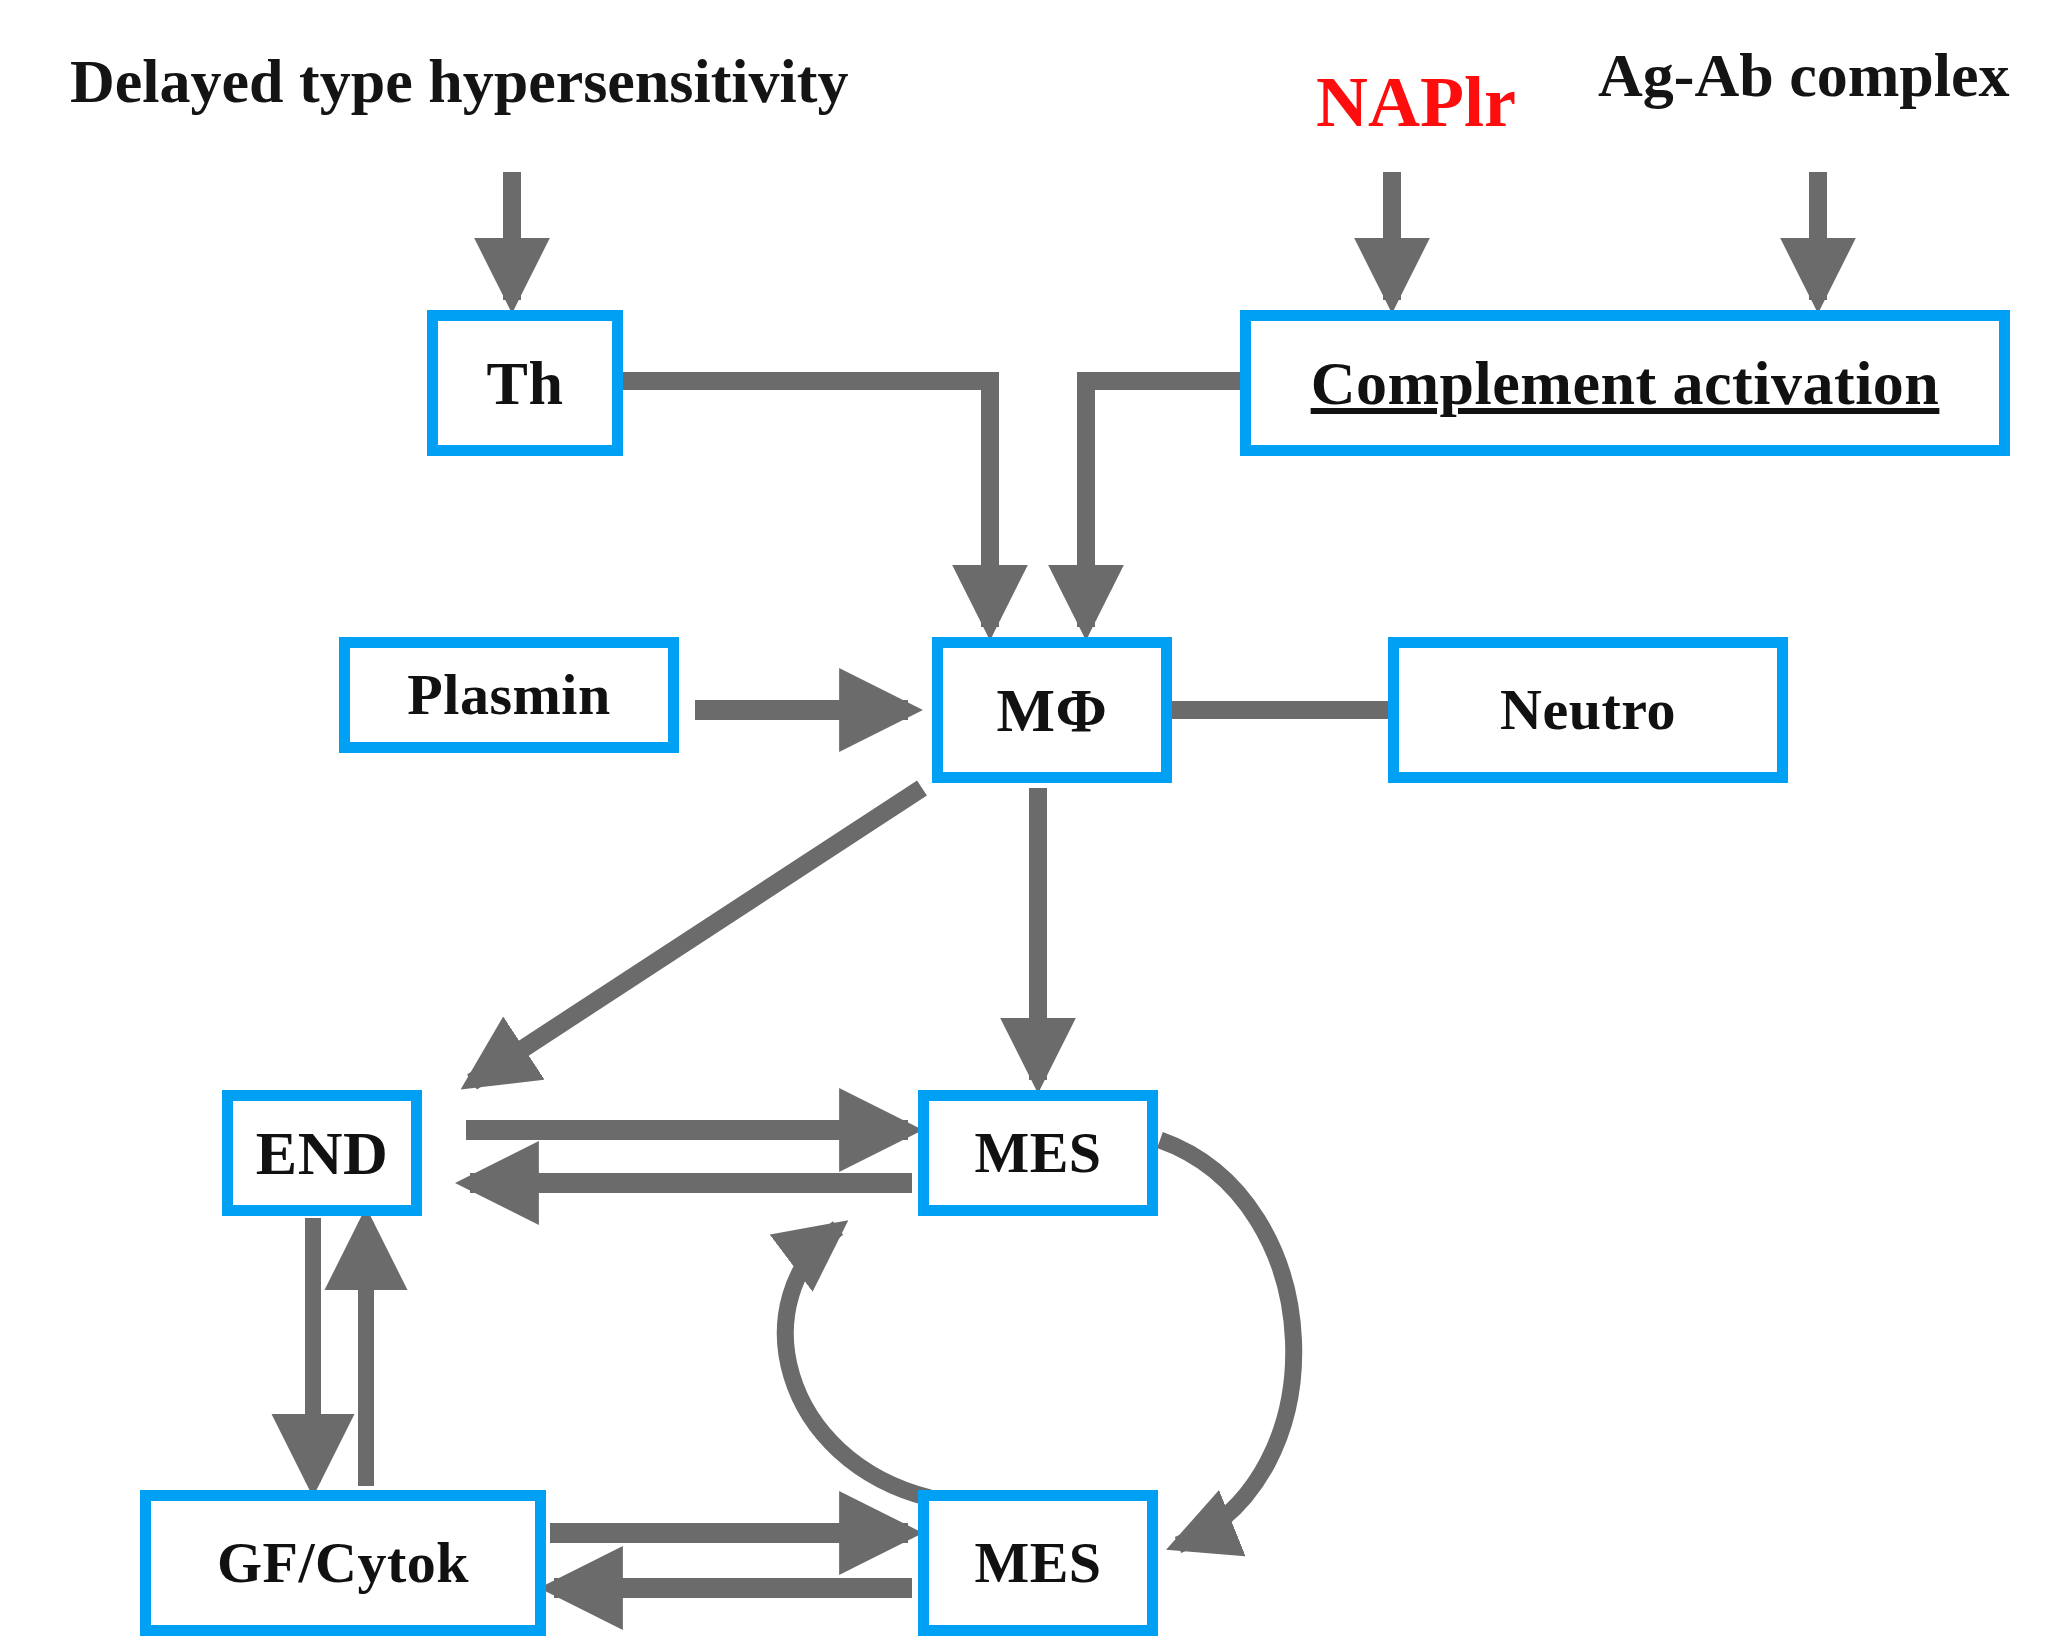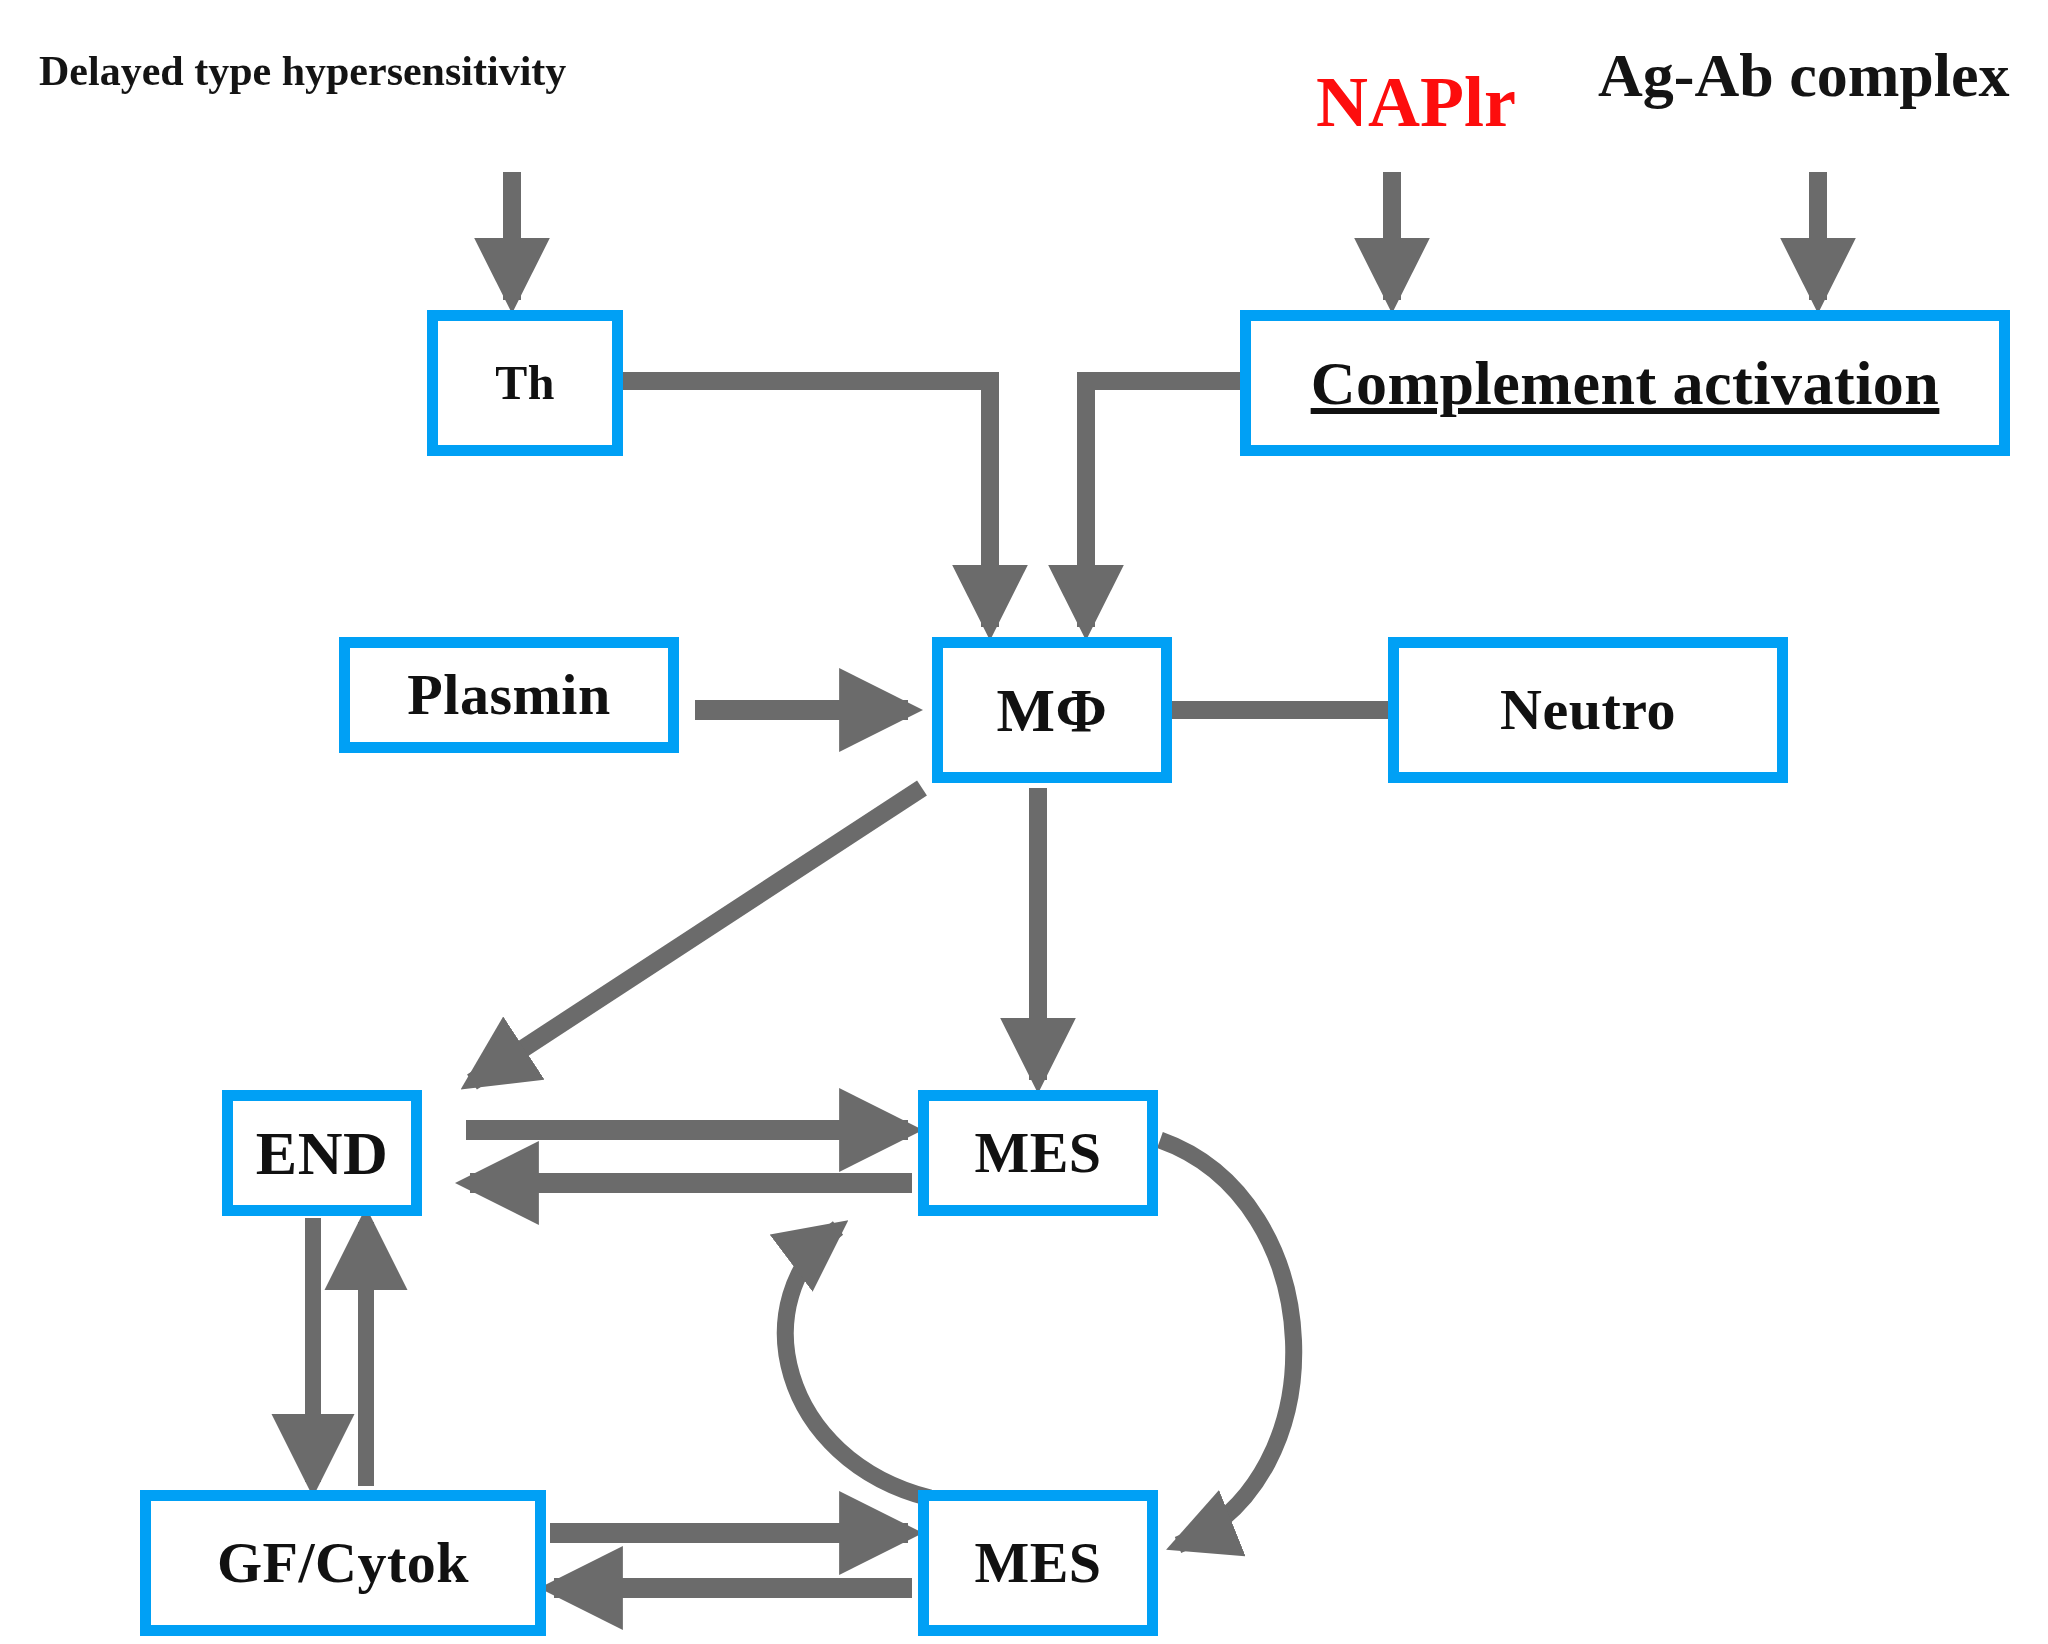--- a/index.html
+++ b/index.html
@@ -47,26 +47,26 @@
   .free-label {
     position: absolute;
     font-family: "Liberation Serif", "DejaVu Serif", serif;
     font-weight: bold;
     color: #141414;
     white-space: nowrap;
     line-height: 1;
     z-index: 4;
   }
   
-  #label-dth      { left: 39px;   top: 50px;  font-size: 42px; text-align: center; }
+  #label-dth      { left: 70px;   top: 50px;  font-size: 62px; text-align: center; }
   #label-naplr    { left: 1316px; top: 66px;  font-size: 72px; color: #fd0d0d; }
   #label-agab     { left: 1598px; top: 44px;  font-size: 62px; }
 
   #node-th        { left: 427px;  top: 310px;  width: 196px;  height: 146px; }
-  #node-th .node-label { font-size: 48px; }
+  #node-th .node-label { font-size: 62px; }
 
   #node-complement{ left: 1240px; top: 310px;  width: 770px;  height: 146px; }
   #node-complement .node-label { font-size: 62px; text-decoration: underline; }
 
   #node-plasmin   { left: 339px;  top: 637px;  width: 340px;  height: 116px; }
   #node-plasmin .node-label { font-size: 58px; }
 
   #node-mphi      { left: 918px;  top: 637px;  width: 240px;  height: 146px; margin-left: 14px; }
   #node-mphi .node-label { font-size: 62px; }
 

